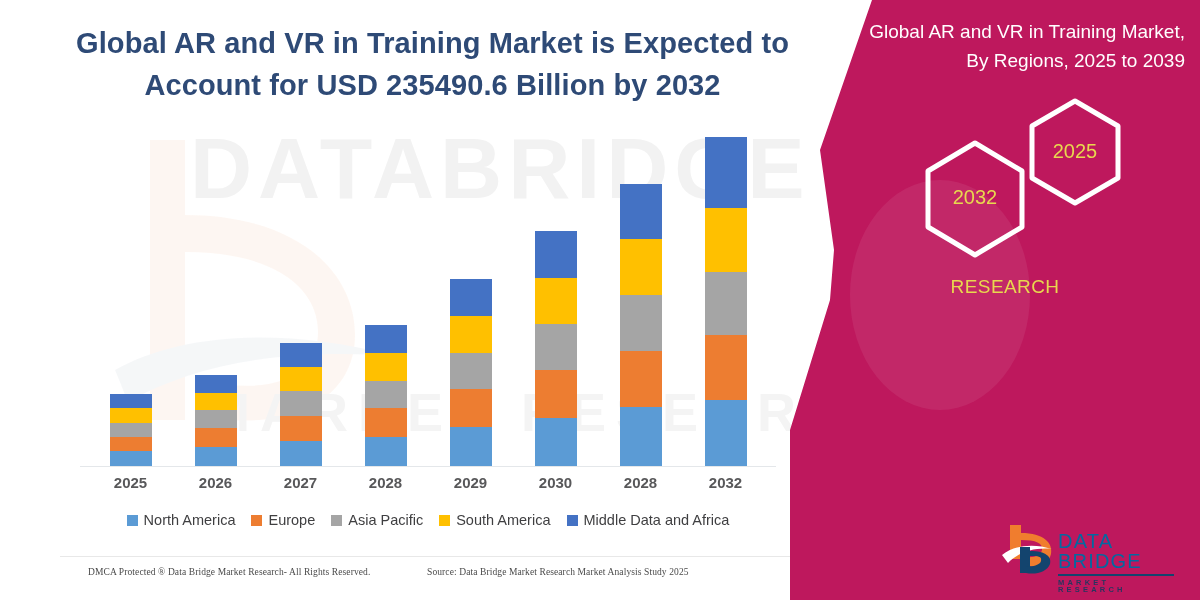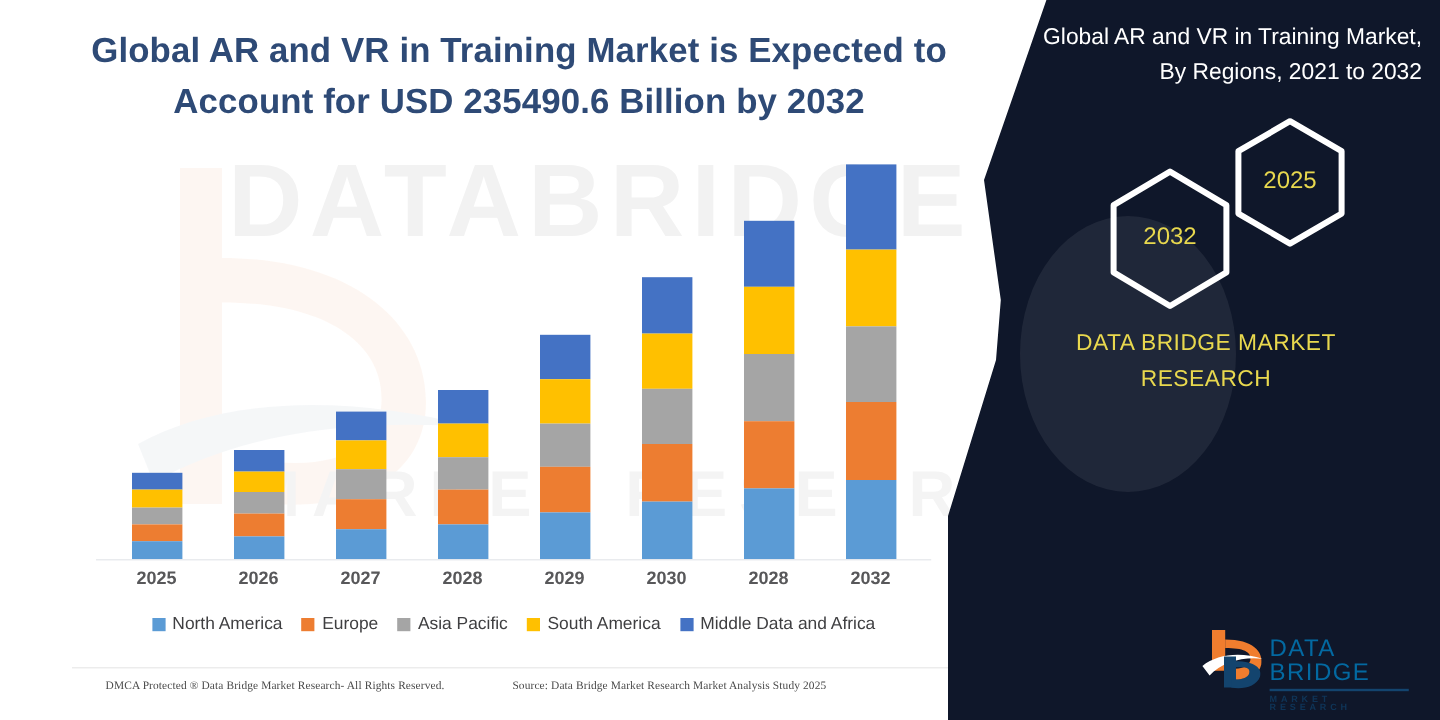--- a/index.html
+++ b/index.html
@@ -55,21 +55,21 @@
 
   
   .footer{position:absolute;left:0;top:556px;width:880px;height:60px;}
   .footer-line{position:absolute;left:60px;top:0;width:760px;height:1px;background:#e8e8e8;}
   .footer-left{position:absolute;left:88px;top:11px;font-size:9.5px;color:#4a4a4a;font-family:"Liberation Serif", serif;letter-spacing:.1px;}
   .footer-right{position:absolute;left:427px;top:11px;font-size:9.5px;color:#4a4a4a;font-family:"Liberation Serif", serif;letter-spacing:.1px;}
 
   
   .right-panel{
     position:absolute;left:790px;top:0;width:410px;height:600px;
-    background:#0f172a;
+    background:#be185d;
     clip-path:polygon(82px 0, 410px 0, 410px 600px, 0px 600px, 0px 430px, 40px 300px, 44px 250px, 30px 150px);
   }
   .rp-ellipse{
     position:absolute;left:60px;top:180px;width:180px;height:230px;
     border-radius:50%;background:rgba(255,255,255,.07);
   }
   .rp-title{
     position:absolute;left:45px;top:18px;width:350px;text-align:right;
     color:#ffffff;font-size:19px;font-weight:400;line-height:1.5;
   }
@@ -228,42 +228,41 @@
       <div class="footer-left">DMCA Protected ® Data Bridge Market Research-  All Rights Reserved.</div>
       <div class="footer-right">Source:  Data Bridge Market Research  Market Analysis Study 2025</div>
     </div>
   </div>
 
   <div class="right-panel">
     <div class="rp-ellipse"></div>
 
     <div class="rp-title">
       <div>Global AR and VR in Training Market,</div>
-      <div>By Regions, 2021 to 2032</div>
+      <div>By Regions, 2025 to 2039</div>
     </div>
 
     <div class="hexes">
 
       <div class="hex" style="left:125px;top:0;width:100px;height:112px;">
         <svg viewBox="0 0 100 112" width="100" height="112">
           <polygon points="50,5 93,30 93,82 50,107 7,82 7,30" fill="none" stroke="#ffffff" stroke-width="5" stroke-linejoin="round"></polygon>
         </svg>
         <div class="hex-label" style="top:44px;left:0;">2025</div>
       </div>
 
       <div class="hex" style="left:20px;top:42px;width:110px;height:122px;">
         <svg viewBox="0 0 110 122" width="110" height="122">
           <polygon points="55,5 102,33 102,89 55,117 8,89 8,33" fill="none" stroke="#ffffff" stroke-width="5" stroke-linejoin="round"></polygon>
         </svg>
         <div class="hex-label" style="top:48px;left:0;">2032</div>
       </div>
     </div>
 
     <div class="rp-brand">
-      <div>DATA BRIDGE MARKET</div>
       <div>RESEARCH</div>
     </div>
   </div>
 
   <div class="logo">
     <svg width="56" height="54" viewBox="0 0 56 54">
       <path d="M10 2 L10 36 L21 36 L21 2 Z" fill="#F07D2E"></path>
       <path d="M21 10 C44 10 53 20 51 31 C49 40 39 45 26 43 L26 34 C35 35 41 32 42 27 C43 20 36 17 21 17 Z" fill="#F07D2E"></path>
       <path d="M2 32 C14 22 34 20 52 26 C36 24 18 29 8 40 Z" fill="#ffffff"></path>
       <path d="M20 24 L20 50 L30 50 L30 24 Z" fill="#13446E"></path>

